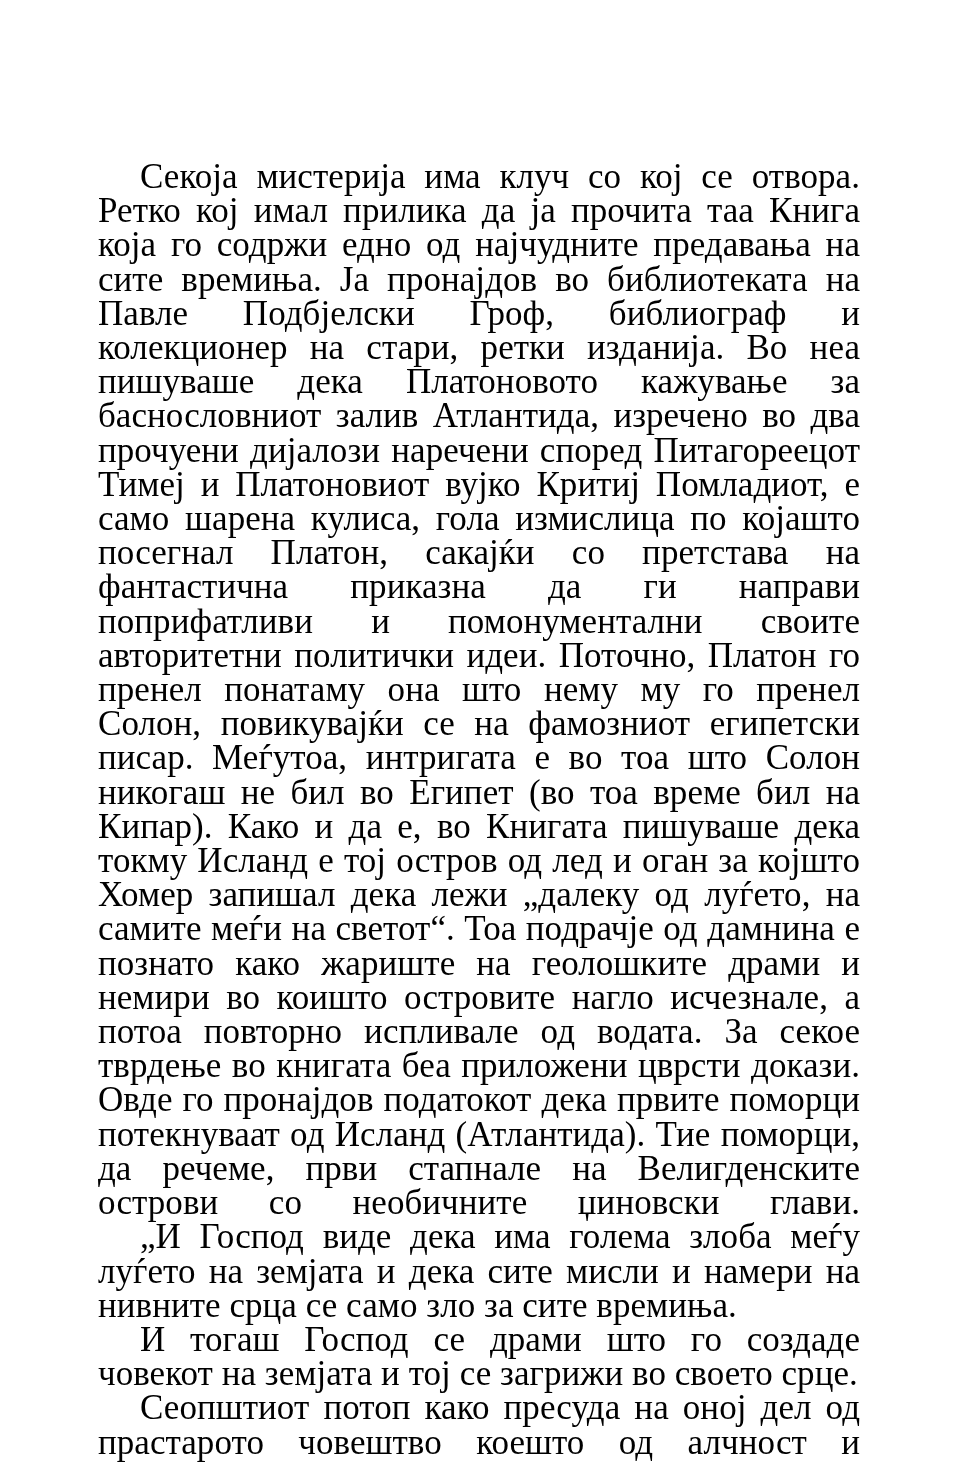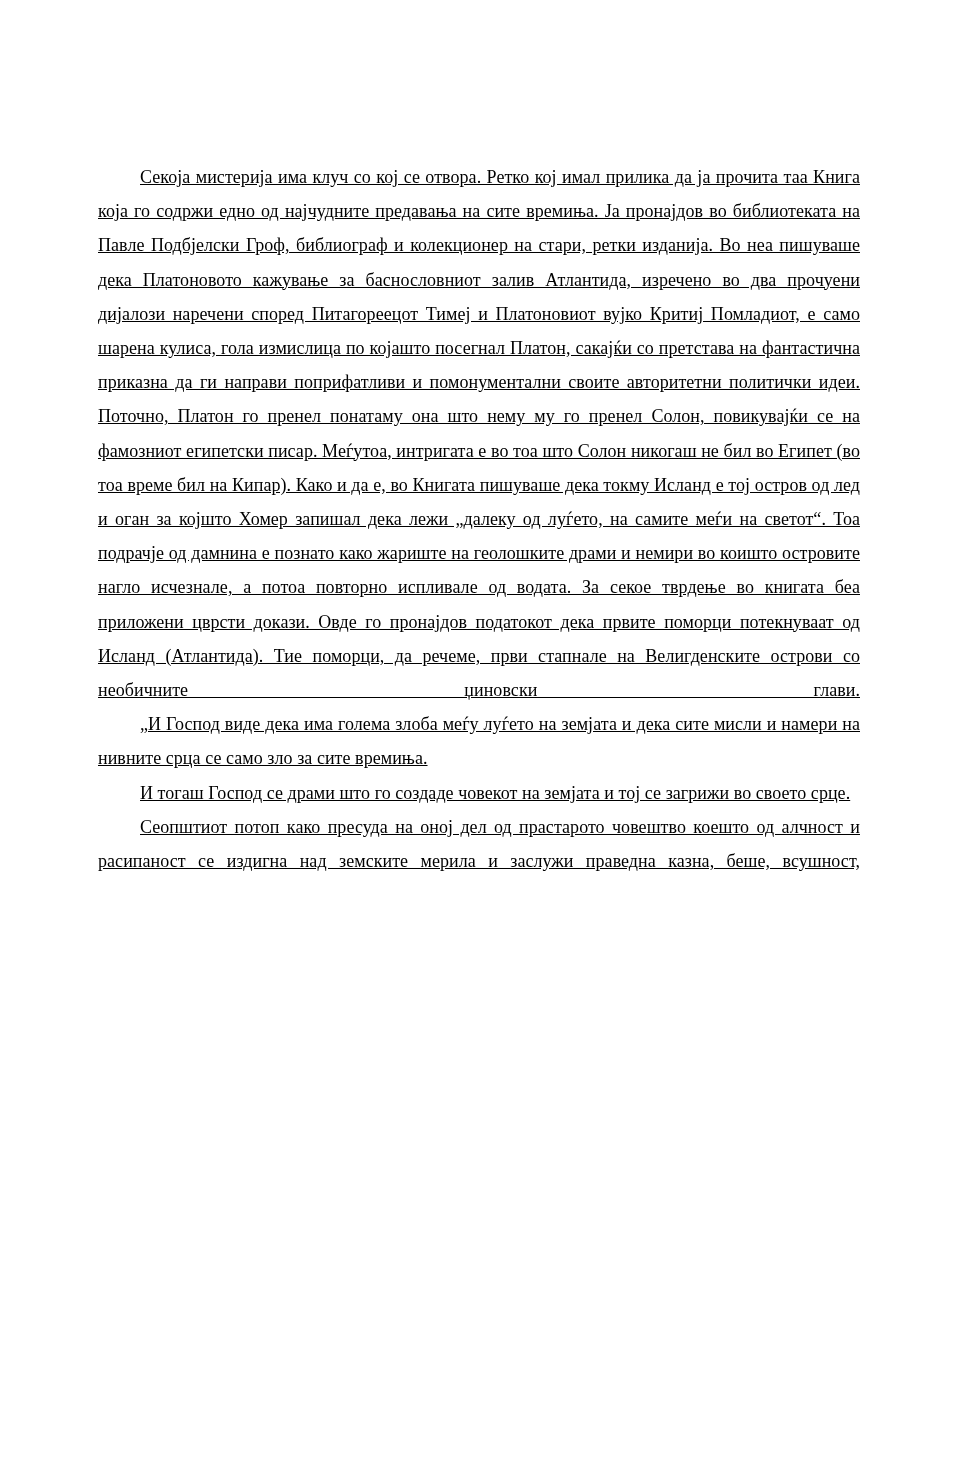--- a/index.html
+++ b/index.html
@@ -25,29 +25,28 @@
   }
   #text-column {
     position: absolute;
     left: 98px;
     top: 160px;
     width: 762px;
   }
   p.para {
     margin: 0;
     padding: 0;
-    font-size: 18px;
+    font-size: 35px;
     line-height: 34.2px;
     text-align: justify;
     text-align-last: left;
     text-indent: 42px;
     letter-spacing: 0.05px;
     word-spacing: 0px;
     hyphens: none;
-    text-decoration: underline;
     -webkit-hyphens: none;
   }
   p.para.last-justified {
     text-align-last: justify;
   }
 </style>
 </head>
 <body>
 
 <div id="page">

